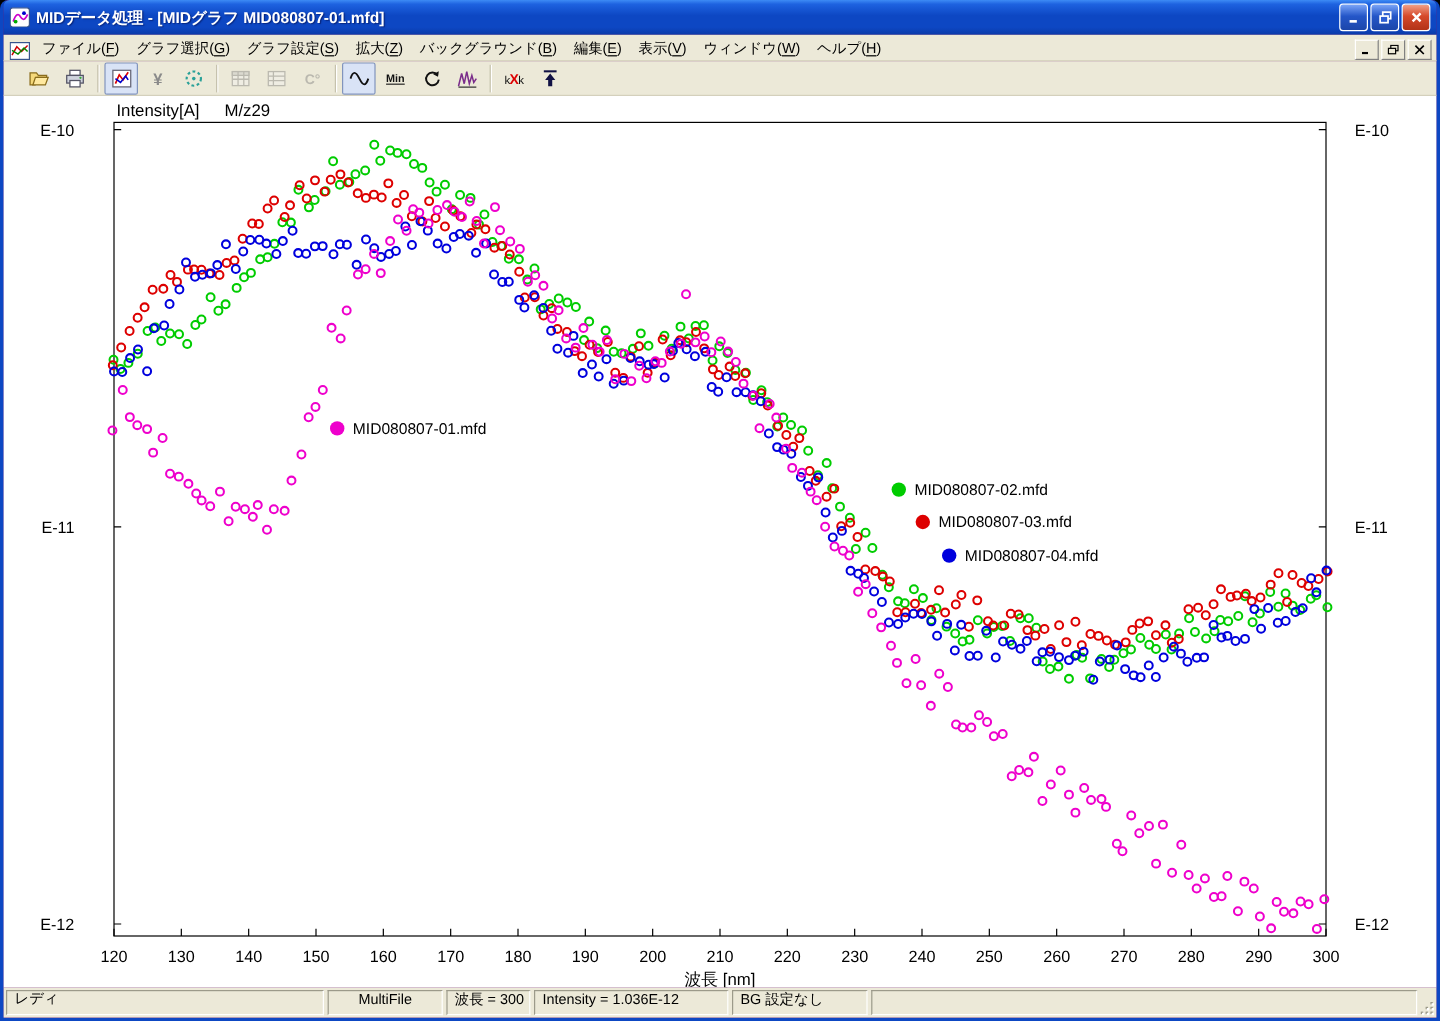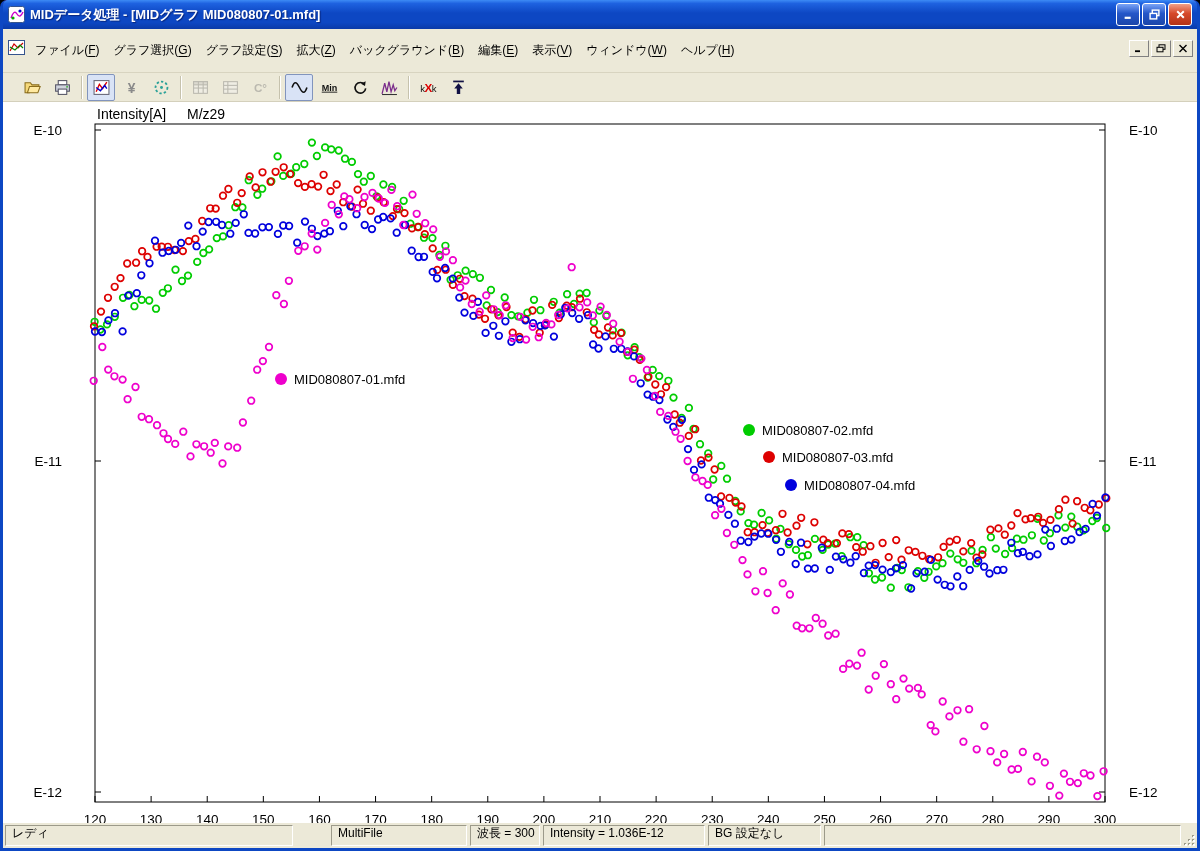--- a/index.html
+++ b/index.html
@@ -12,22 +12,22 @@
     background:linear-gradient(180deg,#3d8bf5 0%,#1e62e0 12%,#0d47c3 45%,#0d47c3 78%,#0a3aa8 100%);}
   .title-text{color:#fff;font-weight:bold;font-size:13px;text-shadow:1px 1px 1px #08267e;
     flex:1;white-space:nowrap;overflow:hidden;}
   .app-icon{width:17px;height:17px;display:inline-flex;}
   .caption-buttons{display:flex;gap:2px;}
   .cap-btn{width:22px;height:21px;border-radius:3px;display:flex;align-items:center;justify-content:center;
     border:1px solid #fff;}
   .cap-min,.cap-max{background:linear-gradient(180deg,#7aa4f7,#2456c8 45%,#1c46aa);}
   .cap-close{background:linear-gradient(180deg,#f0a088,#d6492a 45%,#b23318);}
   
-  .menubar{height:21px;flex:0 0 21px;display:flex;align-items:flex-start;background:#ece9d8;
-    border-bottom:1px solid #d8d4c0;padding:11px 2px;}
+  .menubar{height:21px;flex:0 0 21px;display:flex;align-items:flex-end;background:#ece9d8;
+    border-bottom:1px solid #d8d4c0;padding:0 2px;}
   .child-icon{width:17px;height:15px;margin:0 3px;display:inline-flex;}
   .menu-items{display:flex;flex:1;}
   .menu-item{font-size:12px;color:#000;padding:0 7px;line-height:20px;cursor:default;}
   .menu-item u{text-underline-offset:2px;}
   .mdi-buttons{display:flex;gap:2px;margin-right:2px;}
   .mdi-btn{width:18px;height:15px;background:#ece9d8;display:flex;align-items:center;justify-content:center;
     border:1px solid;border-color:#fff #808080 #808080 #fff;}
   
   .toolbar{height:28px;flex:0 0 28px;display:flex;align-items:center;background:#ece9d8;
     padding:0 0 0 14px;border-bottom:1px solid #d4d0bc;}
@@ -884,22 +884,22 @@
         <circle cx="1074.8" cy="681.1" r="3.3" fill="none" stroke="#ee00cc" stroke-width="1.7"></circle>
         <circle cx="1080.8" cy="671.3" r="3.3" fill="none" stroke="#ee00cc" stroke-width="1.7"></circle>
         <circle cx="1087.5" cy="673.5" r="3.3" fill="none" stroke="#ee00cc" stroke-width="1.7"></circle>
         <circle cx="1094.4" cy="694.1" r="3.3" fill="none" stroke="#ee00cc" stroke-width="1.7"></circle>
         <circle cx="1100.6" cy="669.3" r="3.3" fill="none" stroke="#ee00cc" stroke-width="1.7"></circle>
       </svg>
   </div>
 
   <div class="statusbar">
     <div id="status-panels" style="display:flex;flex:1;gap:3px;">
-        <div class="status-panel" style="width: 288px;">レディ</div>
-        <div class="status-panel" style="width: 136px;  margin-left: 35px;">MultiFile</div>
+        <div class="status-panel" style="width: 265px; font-family: Liberation Mono, monospace;">レディ</div>
+        <div class="status-panel" style="width: 96px; text-align: center;">MultiFile</div>
         <div class="status-panel" style="width: 70px;">波長 = 300</div>
         <div class="status-panel" style="width: 162px;">Intensity = 1.036E-12</div>
         <div class="status-panel" style="width: 113px;">BG 設定なし</div>
         <div class="status-panel" style="flex: 1 1 0%;"></div>
       </div>
     <span class="grip">
       <svg viewBox="0 0 14 14" width="14" height="14">
         <g fill="#9c9a8a">
             <rect x="10" y="10" width="2" height="2"></rect>
             <rect x="10" y="6" width="2" height="2"></rect>

